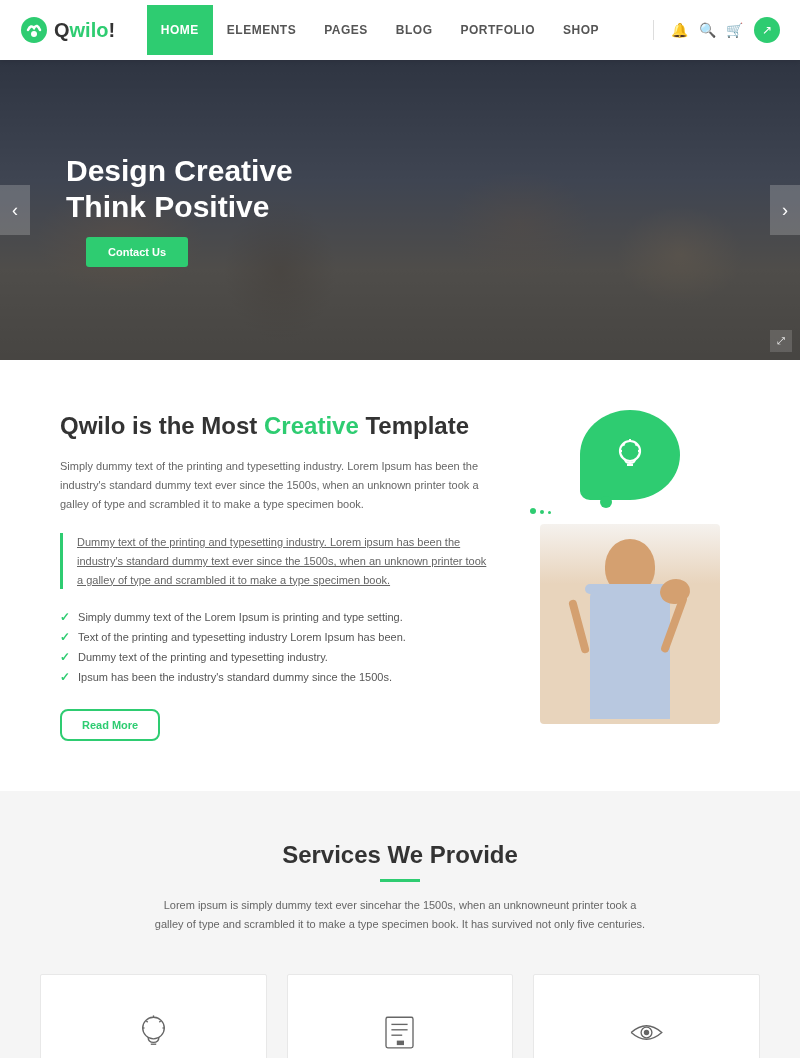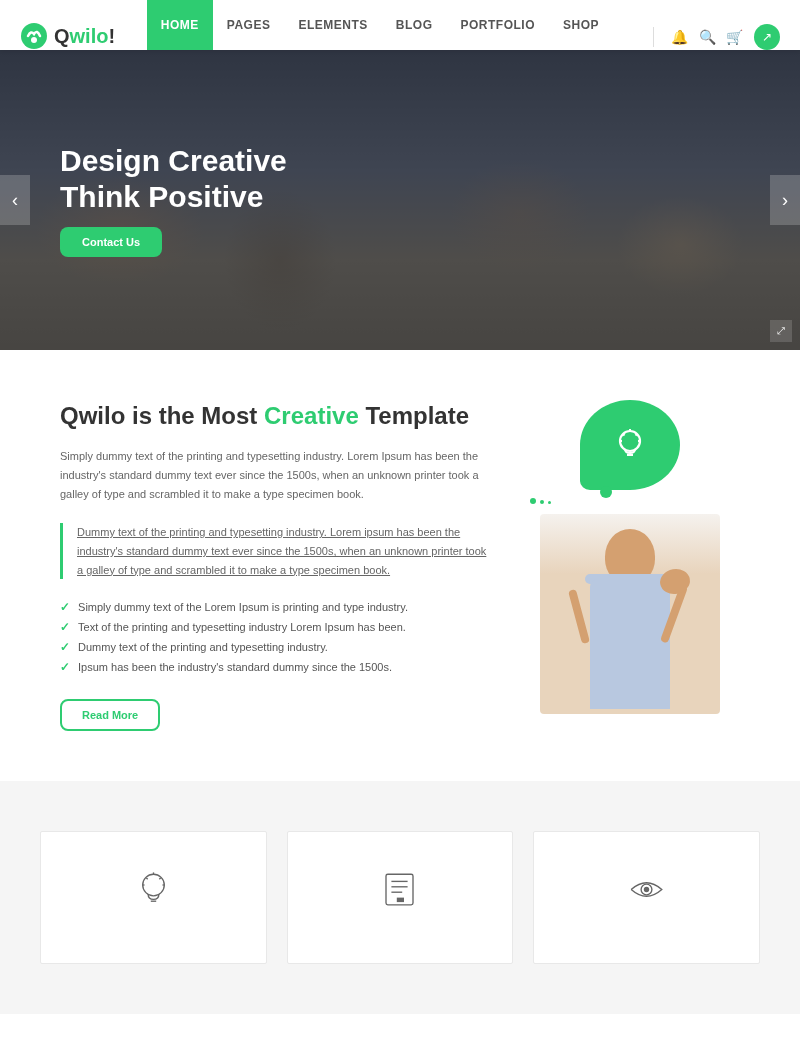--- a/index.html
+++ b/index.html
@@ -1,21 +1,21 @@
 <!DOCTYPE html>
 <html><head>
   <meta charset="utf-8">
   <style>
     * { margin: 0; padding: 0; box-sizing: border-box; }
     body { font-family: 'Arial', sans-serif; width: 800px; overflow-x: hidden; background: #fff; }
 
     
     .navbar {
-      display: flex; align-items: flex-end; justify-content: space-between;
-      background: #fff; padding: 0 20px; height: 50px;
+      display: flex; align-items: center; justify-content: space-between;
+      background: #fff; padding: 12px 20px; height: 60px;
       box-shadow: 0 1px 4px rgba(0,0,0,0.1); position: relative; z-index: 10;
     }
     .navbar-brand { display: flex; align-items: center; gap: 6px; }
     .navbar-logo { width: 28px; height: 28px; }
     .navbar-title { font-size: 20px; font-weight: 700; color: #333; }
     .navbar-title span { color: #2ecc71; }
     .navbar-nav { display: flex; align-items: center; gap: 0; }
     .nav-item {
       padding: 0 14px; height: 50px; display: flex; align-items: center;
       font-size: 12px; font-weight: 600; color: #555; cursor: pointer;
@@ -43,28 +43,28 @@
       position: absolute; top: 0; left: 0; width: 100%; height: 100%;
       z-index: 0;
       background:
         radial-gradient(ellipse 120px 80px at 15% 60%, rgba(180,140,100,0.4) 0%, transparent 70%),
         radial-gradient(ellipse 80px 100px at 35% 70%, rgba(100,80,60,0.3) 0%, transparent 70%),
         radial-gradient(ellipse 100px 80px at 65% 55%, rgba(160,130,100,0.35) 0%, transparent 70%),
         radial-gradient(ellipse 90px 70px at 85% 65%, rgba(190,160,120,0.4) 0%, transparent 70%),
         linear-gradient(to bottom, #4a5060 0%, #6a7080 40%, #8a8070 70%, #7a7060 100%);
     }
     .hero-content {
-      position: absolute; top: 50%; left: 60px; transform: translateY(-50%);
+      position: absolute; top: 50%; left: 66px; transform: translateY(-50%);
       z-index: 2; max-width: 380px;
     }
     .hero-title { font-size: 30px; font-weight: 800; color: #fff; line-height: 1.2; margin-bottom: 12px; }
     .hero-desc { font-size: 11px; color: rgba(255,255,255,0.85); line-height: 1.6; margin-bottom: 18px; max-width: 320px; }
     .hero-btn {
       background: #2ecc71; color: #fff; border: none; padding: 9px 22px;
-      font-size: 11px; font-weight: 600; cursor: pointer; border-radius: 8px;
+      font-size: 11px; font-weight: 600; cursor: pointer; border-radius: 3px; margin-left: 20px;
     }
     .hero-arrow {
       position: absolute; top: 50%; transform: translateY(-50%);
       z-index: 3; background: rgba(255,255,255,0.2); border: none;
       color: #fff; font-size: 18px; width: 30px; height: 50px;
       cursor: pointer; display: flex; align-items: center; justify-content: center;
     }
     .hero-arrow.left { left: 0; }
     .hero-arrow.right { right: 0; }
     .hero-corner {
@@ -146,22 +146,22 @@
   <div class="navbar-brand">
     <svg class="navbar-logo" viewBox="0 0 28 28">
       <ellipse cx="14" cy="14" rx="13" ry="13" fill="#2ecc71"></ellipse>
       <path d="M8 14 Q11 8 14 12 Q17 7 20 14" stroke="#fff" stroke-width="2.5" fill="none" stroke-linecap="round"></path>
       <circle cx="14" cy="18" r="3" fill="#fff"></circle>
     </svg>
     <span class="navbar-title">Q<span>wilo</span>!</span>
   </div>
   <div class="navbar-nav">
     <div class="nav-item active">HOME</div>
+    <div class="nav-item">ELEMENTS</div>
     <div class="nav-item">PAGES</div>
-    <div class="nav-item">ELEMENTS</div>
     <div class="nav-item">BLOG</div>
     <div class="nav-item">PORTFOLIO</div>
     <div class="nav-item">SHOP</div>
   </div>
   <div class="navbar-icons">
     <div class="nav-divider"></div>
     <span>🔔</span>
     <span>🔍</span>
     <span>🛒</span>
     <div class="navbar-icon-green">↗</div>
@@ -181,21 +181,21 @@
 </section>
 
 <section class="about-section">
   <div class="about-left">
     <h2 class="about-title">
       <span>Qwilo is the Most </span><span class="highlight">Creative</span><span> Template</span>
     </h2>
     <p class="about-intro">Simply dummy text of the printing and typesetting industry. Lorem Ipsum has been the industry's standard dummy text ever since the 1500s, when an unknown printer took a galley of type and scrambled it to make a type specimen book.</p>
     <div class="about-quote">Dummy text of the printing and typesetting industry. Lorem ipsum has been the industry's standard dummy text ever since the 1500s, when an unknown printer took a galley of type and scrambled it to make a type specimen book.</div>
     <ul class="about-list">
-      <li>Simply dummy text of the Lorem Ipsum is printing and type industry.</li>
+      <li>Simply dummy text of the Lorem Ipsum is printing and type setting.</li>
       <li>Text of the printing and typesetting industry Lorem Ipsum has been.</li>
       <li>Dummy text of the printing and typesetting industry.</li>
       <li>Ipsum has been the industry's standard dummy since the 1500s.</li>
     </ul>
     <button class="read-more-btn">Read More</button>
   </div>
   <div class="about-right">
     <div class="about-bubble">
       <svg width="40" height="40" viewBox="0 0 40 40">
         <circle cx="20" cy="16" r="10" fill="none" stroke="#fff" stroke-width="2.2"></circle>
@@ -222,20 +222,25 @@
         <div style="position:absolute;top:70px;left:50%;transform:translateX(-50%);width:8px;height:60px;background:#d4a070;border-radius:4px;margin-left:40px;transform:rotate(20deg);"></div>
         <div style="position:absolute;top:75px;left:35px;width:8px;height:55px;background:#d4a070;border-radius:4px;transform:rotate(-15deg);"></div>
 
         <div style="position:absolute;top:55px;left:50%;margin-left:30px;width:30px;height:25px;background:#d4a070;border-radius:50%;transform:rotate(-10deg);"></div>
       </div>
     </div>
   </div>
 </section>
 
 <section class="services-section">
+  <div class="services-header">
+    <h2 class="services-title">Services We Provide</h2>
+    <div class="services-divider"></div>
+    <p class="services-desc">Lorem ipsum is simply dummy text ever sincehar the 1500s, when an unknowneunt printer took a galley of type and scrambled it to make a type specimen book. It has survived not only five centuries.</p>
+  </div>
   <div class="services-grid">
 
     <div class="service-card">
       <div class="service-icon">
         <svg viewBox="0 0 50 50" fill="none" stroke="#666" stroke-width="1.5">
           <circle cx="25" cy="20" r="12"></circle>
           <path d="M19 30 Q19 36 25 36 Q31 36 31 30"></path>
           <line x1="22" y1="38" x2="28" y2="38"></line>
           <line x1="25" y1="6" x2="25" y2="8"></line>
           <line x1="37" y1="20" x2="35" y2="20"></line>

